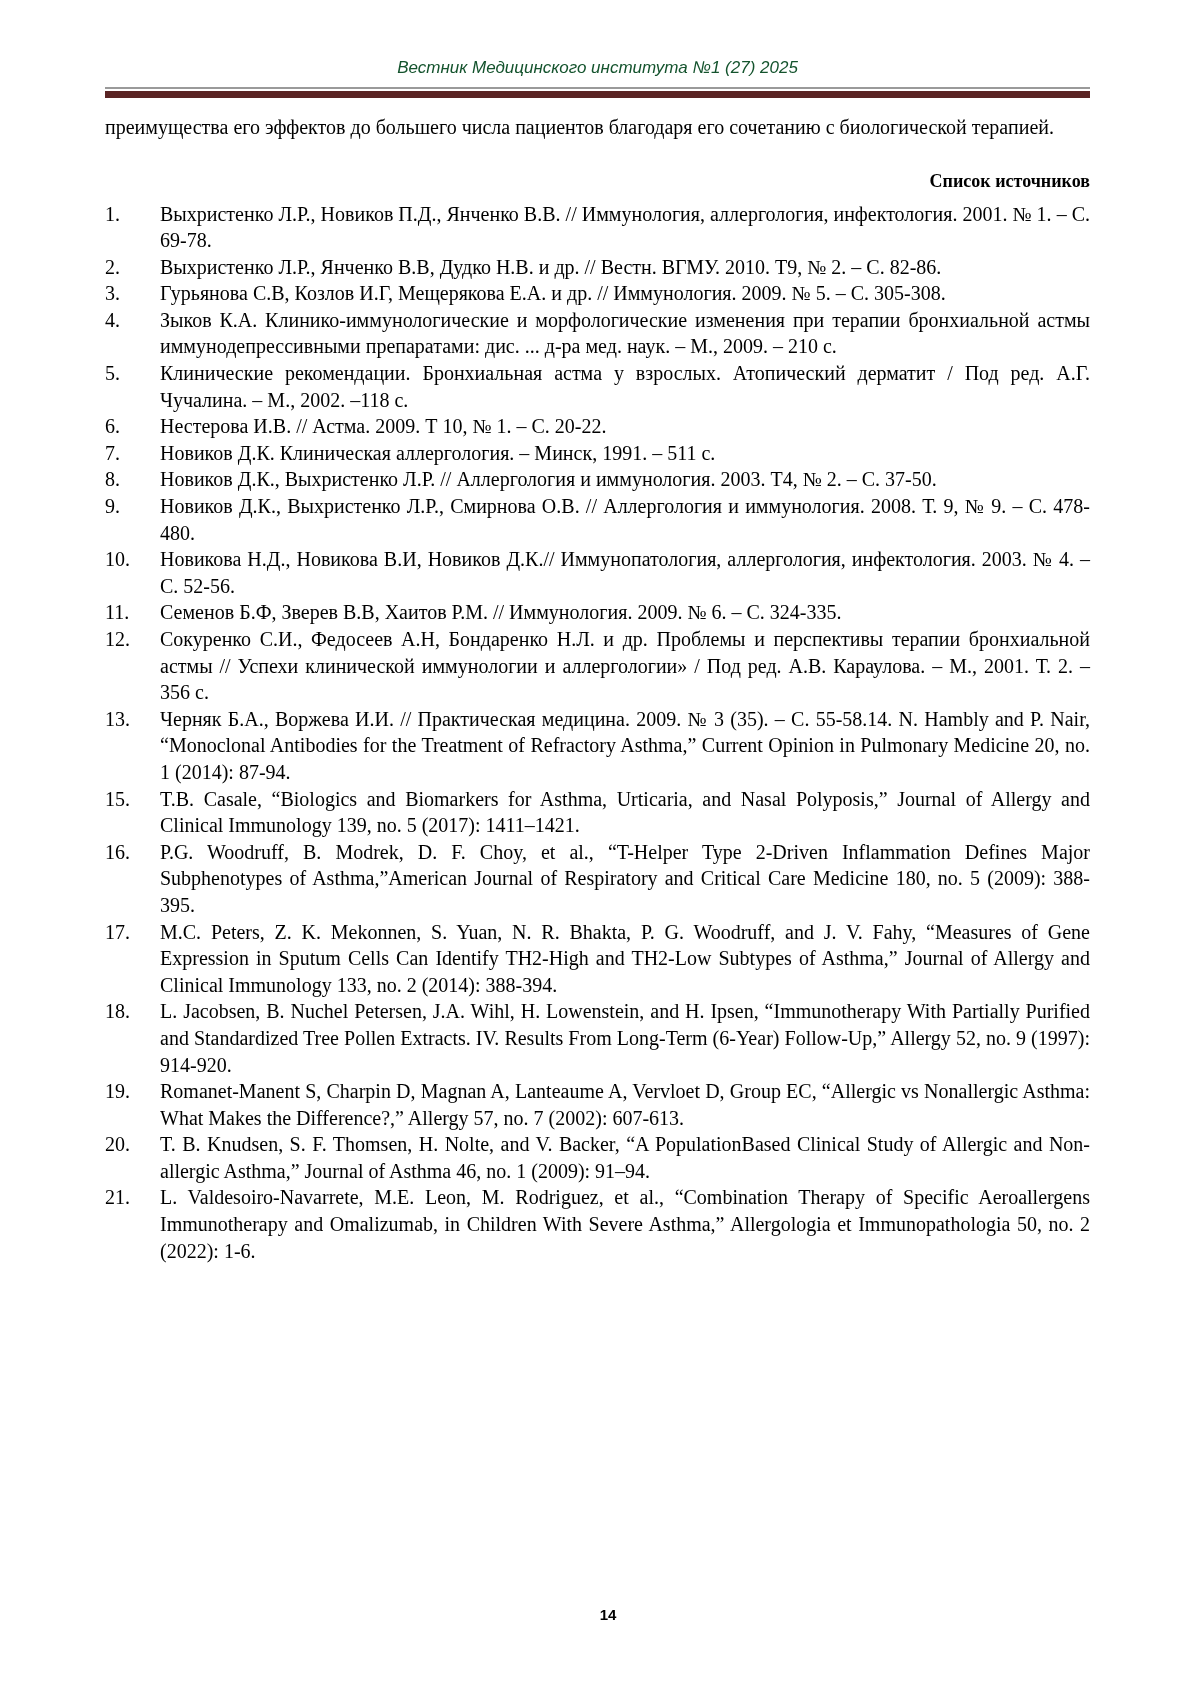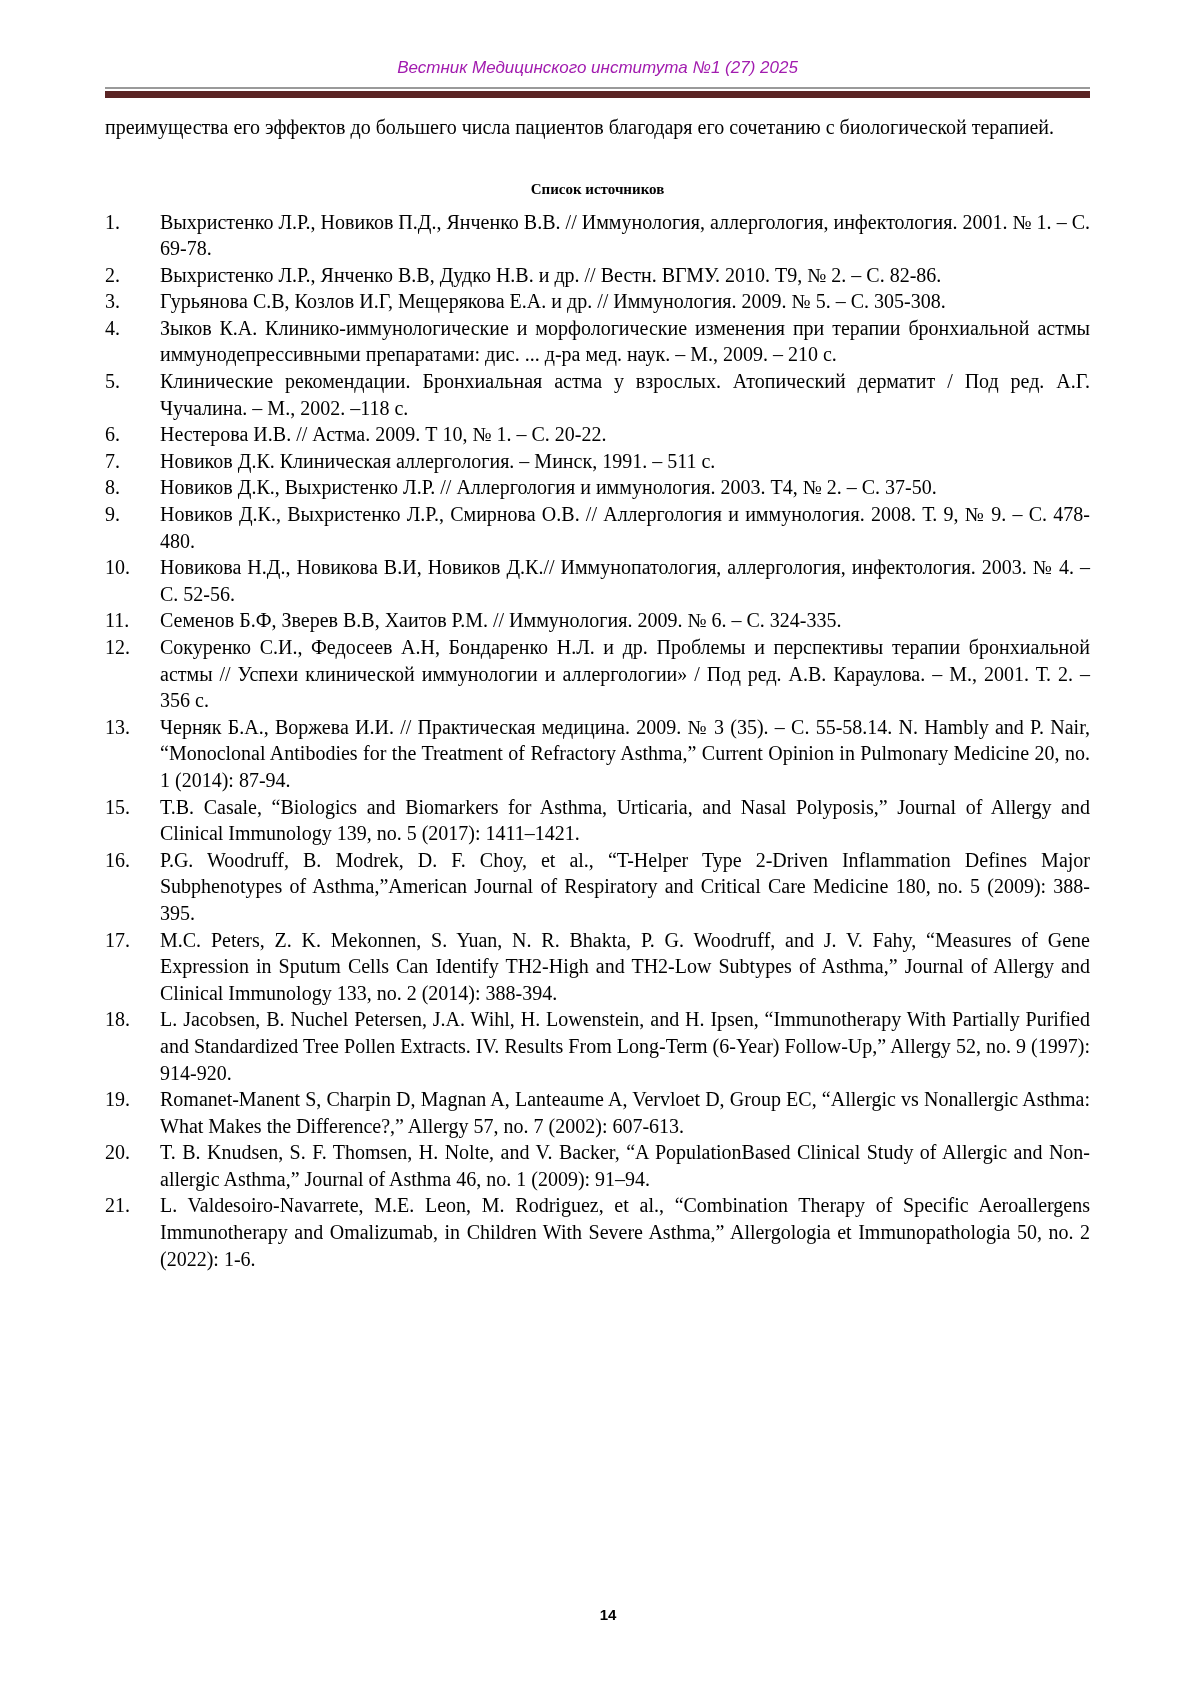--- a/index.html
+++ b/index.html
@@ -22,45 +22,45 @@
     padding: 58px 110px 0 105px;
     position: relative;
   }
   
   .running-head {
     text-align: center;
     font-family: "Liberation Sans", sans-serif;
     font-style: italic;
     font-size: 17px;
     line-height: 20px;
-    color: #a21caf;
+    color: #14532d;
     margin-bottom: 9px;
   }
   .rule-thin {
     height: 0;
     border-top: 2px solid #9a9a9a;
   }
   .rule-thick {
     height: 7px;
     background: #5a2424;
     margin-top: 2px;
   }
   
   .intro {
     margin-top: 16px;
     font-size: 20px;
     line-height: 26.5px;
     text-align: justify;
   }
   .refs-title {
-    margin-top: 36px;
+    margin-top: 28px;
     margin-bottom: 7px;
-    text-align: center;
+    text-align: right;
     font-weight: bold;
-    font-size: 15px;
+    font-size: 18px;
     line-height: 25px;
   }
   .ref-list {
     font-size: 20px;
     line-height: 26.6px;
   }
   .ref-row {
     display: flex;
     align-items: flex-start;
   }

